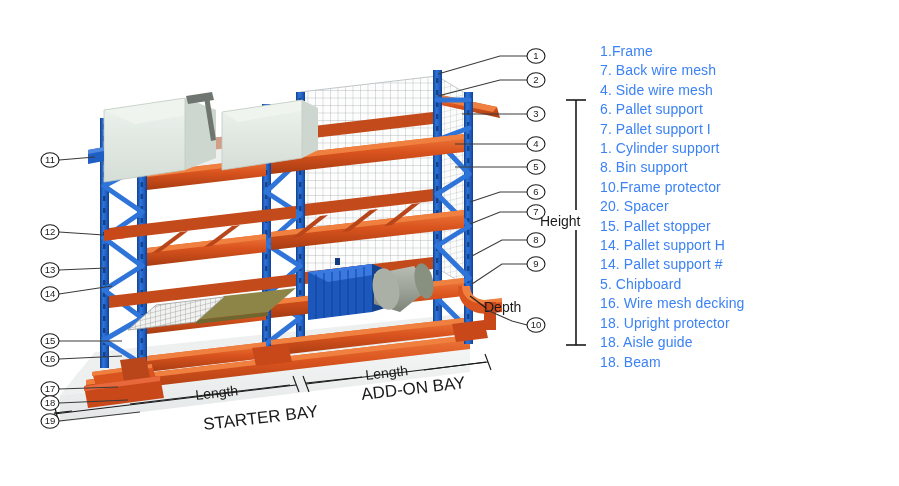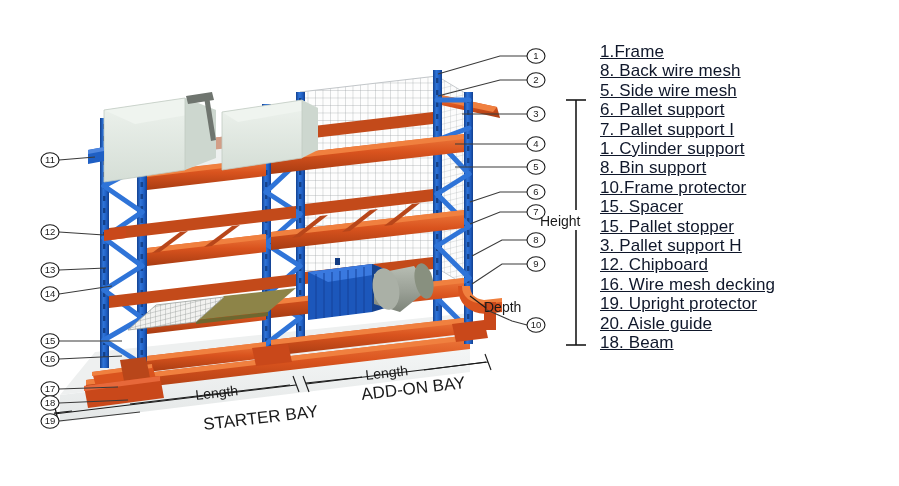--- a/index.html
+++ b/index.html
@@ -7,22 +7,22 @@
     width:899px;height:486px;background:#ffffff;
     font-family:"Liberation Sans",sans-serif;
     overflow:hidden;position:relative;
   }
   #stage{position:relative;width:899px;height:486px;}
   #diagram{position:absolute;left:0;top:0;width:899px;height:486px;}
   .legend{
     position:absolute;left:600px;top:42px;width:290px;
   }
   .legend-item{
-    font-size:17px;color:#0f172a;line-height:19.4px;
-    white-space:nowrap;letter-spacing:.1px;text-decoration:underline;
+    font-size:14px;color:#3b82f6;line-height:19.4px;
+    white-space:nowrap;letter-spacing:.1px;
   }
   text{font-family:"Liberation Sans",sans-serif;}
   .callout-num{font-size:9.5px;fill:#1a1a1a;text-anchor:middle;}
   .dim-label{font-size:14px;fill:#1a1a1a;}
   .bay-label{font-size:17px;fill:#1a1a1a;}
 </style>
 </head>
 <body>
 
 <div id="stage">
@@ -545,30 +545,31 @@
         </g>
         <g>
           <ellipse cx="50" cy="421" rx="9" ry="7.2" fill="#ffffff" stroke="#1a1a1a" stroke-width="1.1"></ellipse>
           <text class="callout-num" x="50" y="424.4">19</text>
         </g>
       </g>
   </svg>
 
   <div class="legend" id="legend">
       <div class="legend-item">1.Frame</div>
-      <div class="legend-item">8. Back wire mesh</div>
-      <div class="legend-item">5. Side wire mesh</div>
+      <div class="legend-item">7. Back wire mesh</div>
+      <div class="legend-item">4. Side wire mesh</div>
       <div class="legend-item">6. Pallet support</div>
       <div class="legend-item">7. Pallet support I</div>
       <div class="legend-item">1. Cylinder support</div>
       <div class="legend-item">8. Bin support</div>
       <div class="legend-item">10.Frame protector</div>
-      <div class="legend-item">15. Spacer</div>
+      <div class="legend-item">20. Spacer</div>
       <div class="legend-item">15. Pallet stopper</div>
-      <div class="legend-item">3. Pallet support H</div>
-      <div class="legend-item">12. Chipboard</div>
+      <div class="legend-item">14. Pallet support H</div>
+      <div class="legend-item">14. Pallet support #</div>
+      <div class="legend-item">5. Chipboard</div>
       <div class="legend-item">16. Wire mesh decking</div>
-      <div class="legend-item">19. Upright protector</div>
-      <div class="legend-item">20. Aisle guide</div>
+      <div class="legend-item">18. Upright protector</div>
+      <div class="legend-item">18. Aisle guide</div>
       <div class="legend-item">18. Beam</div>
     </div>
 
 </div>
 
 </body></html>

